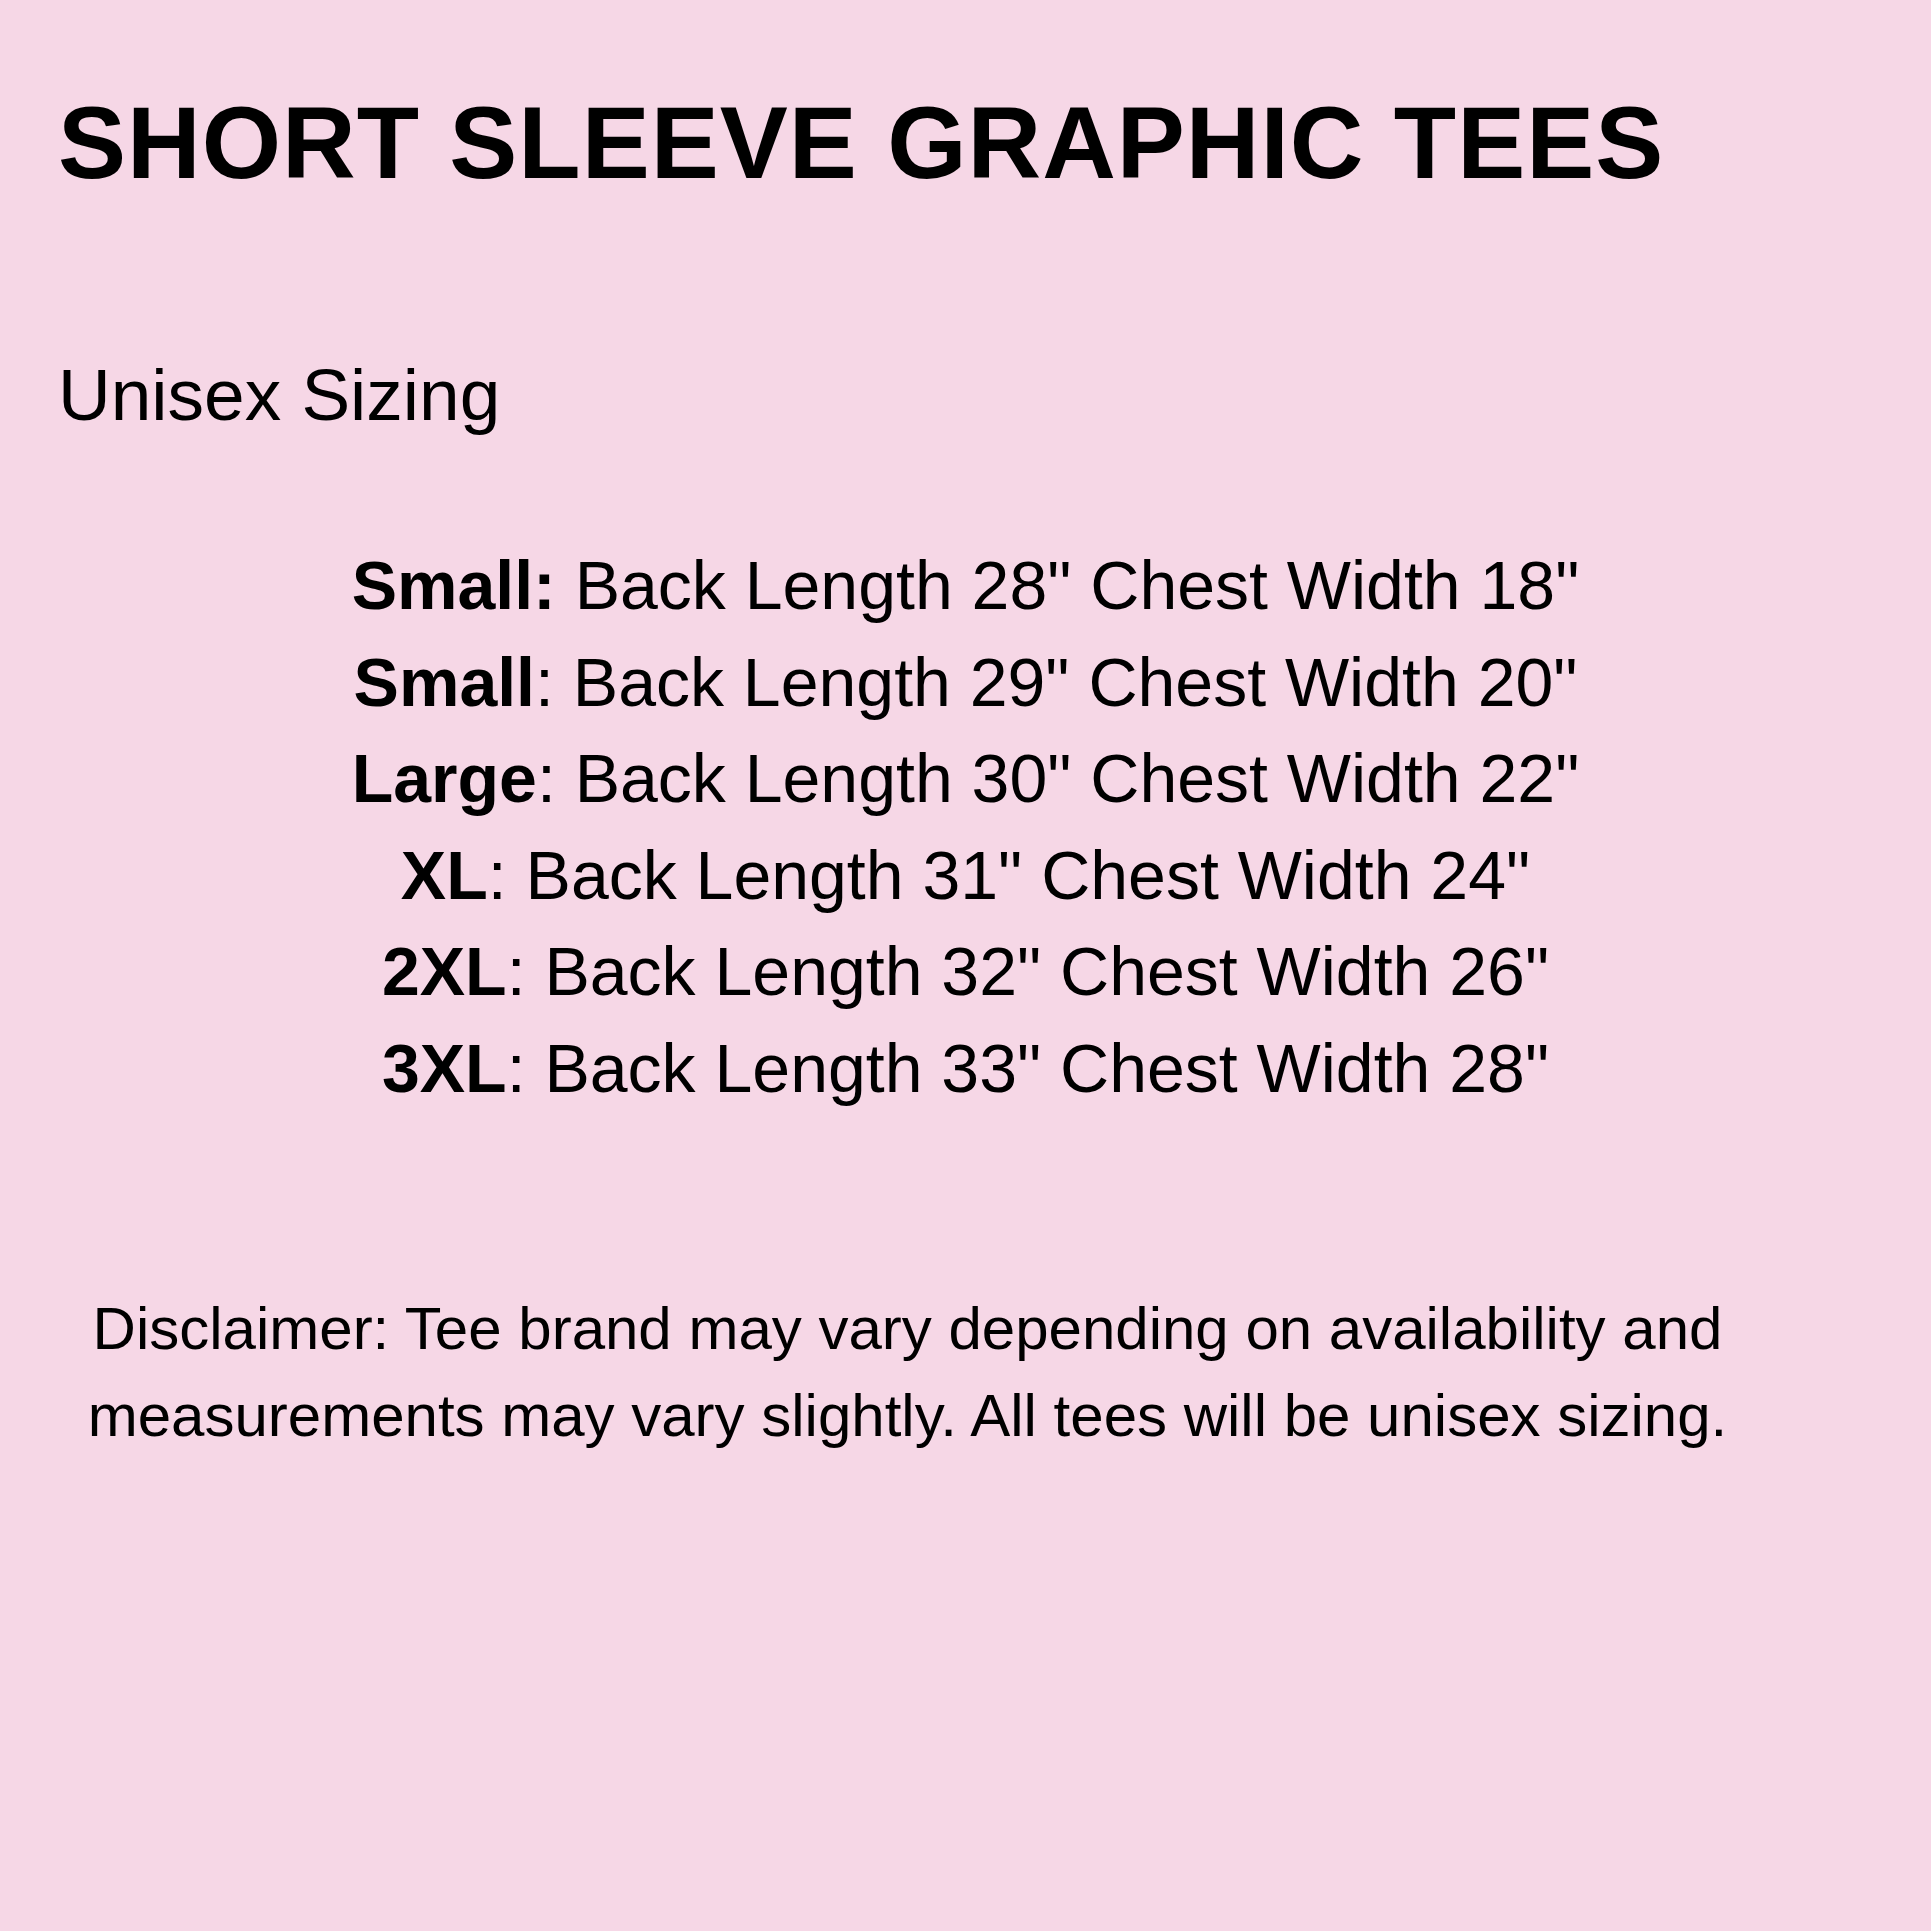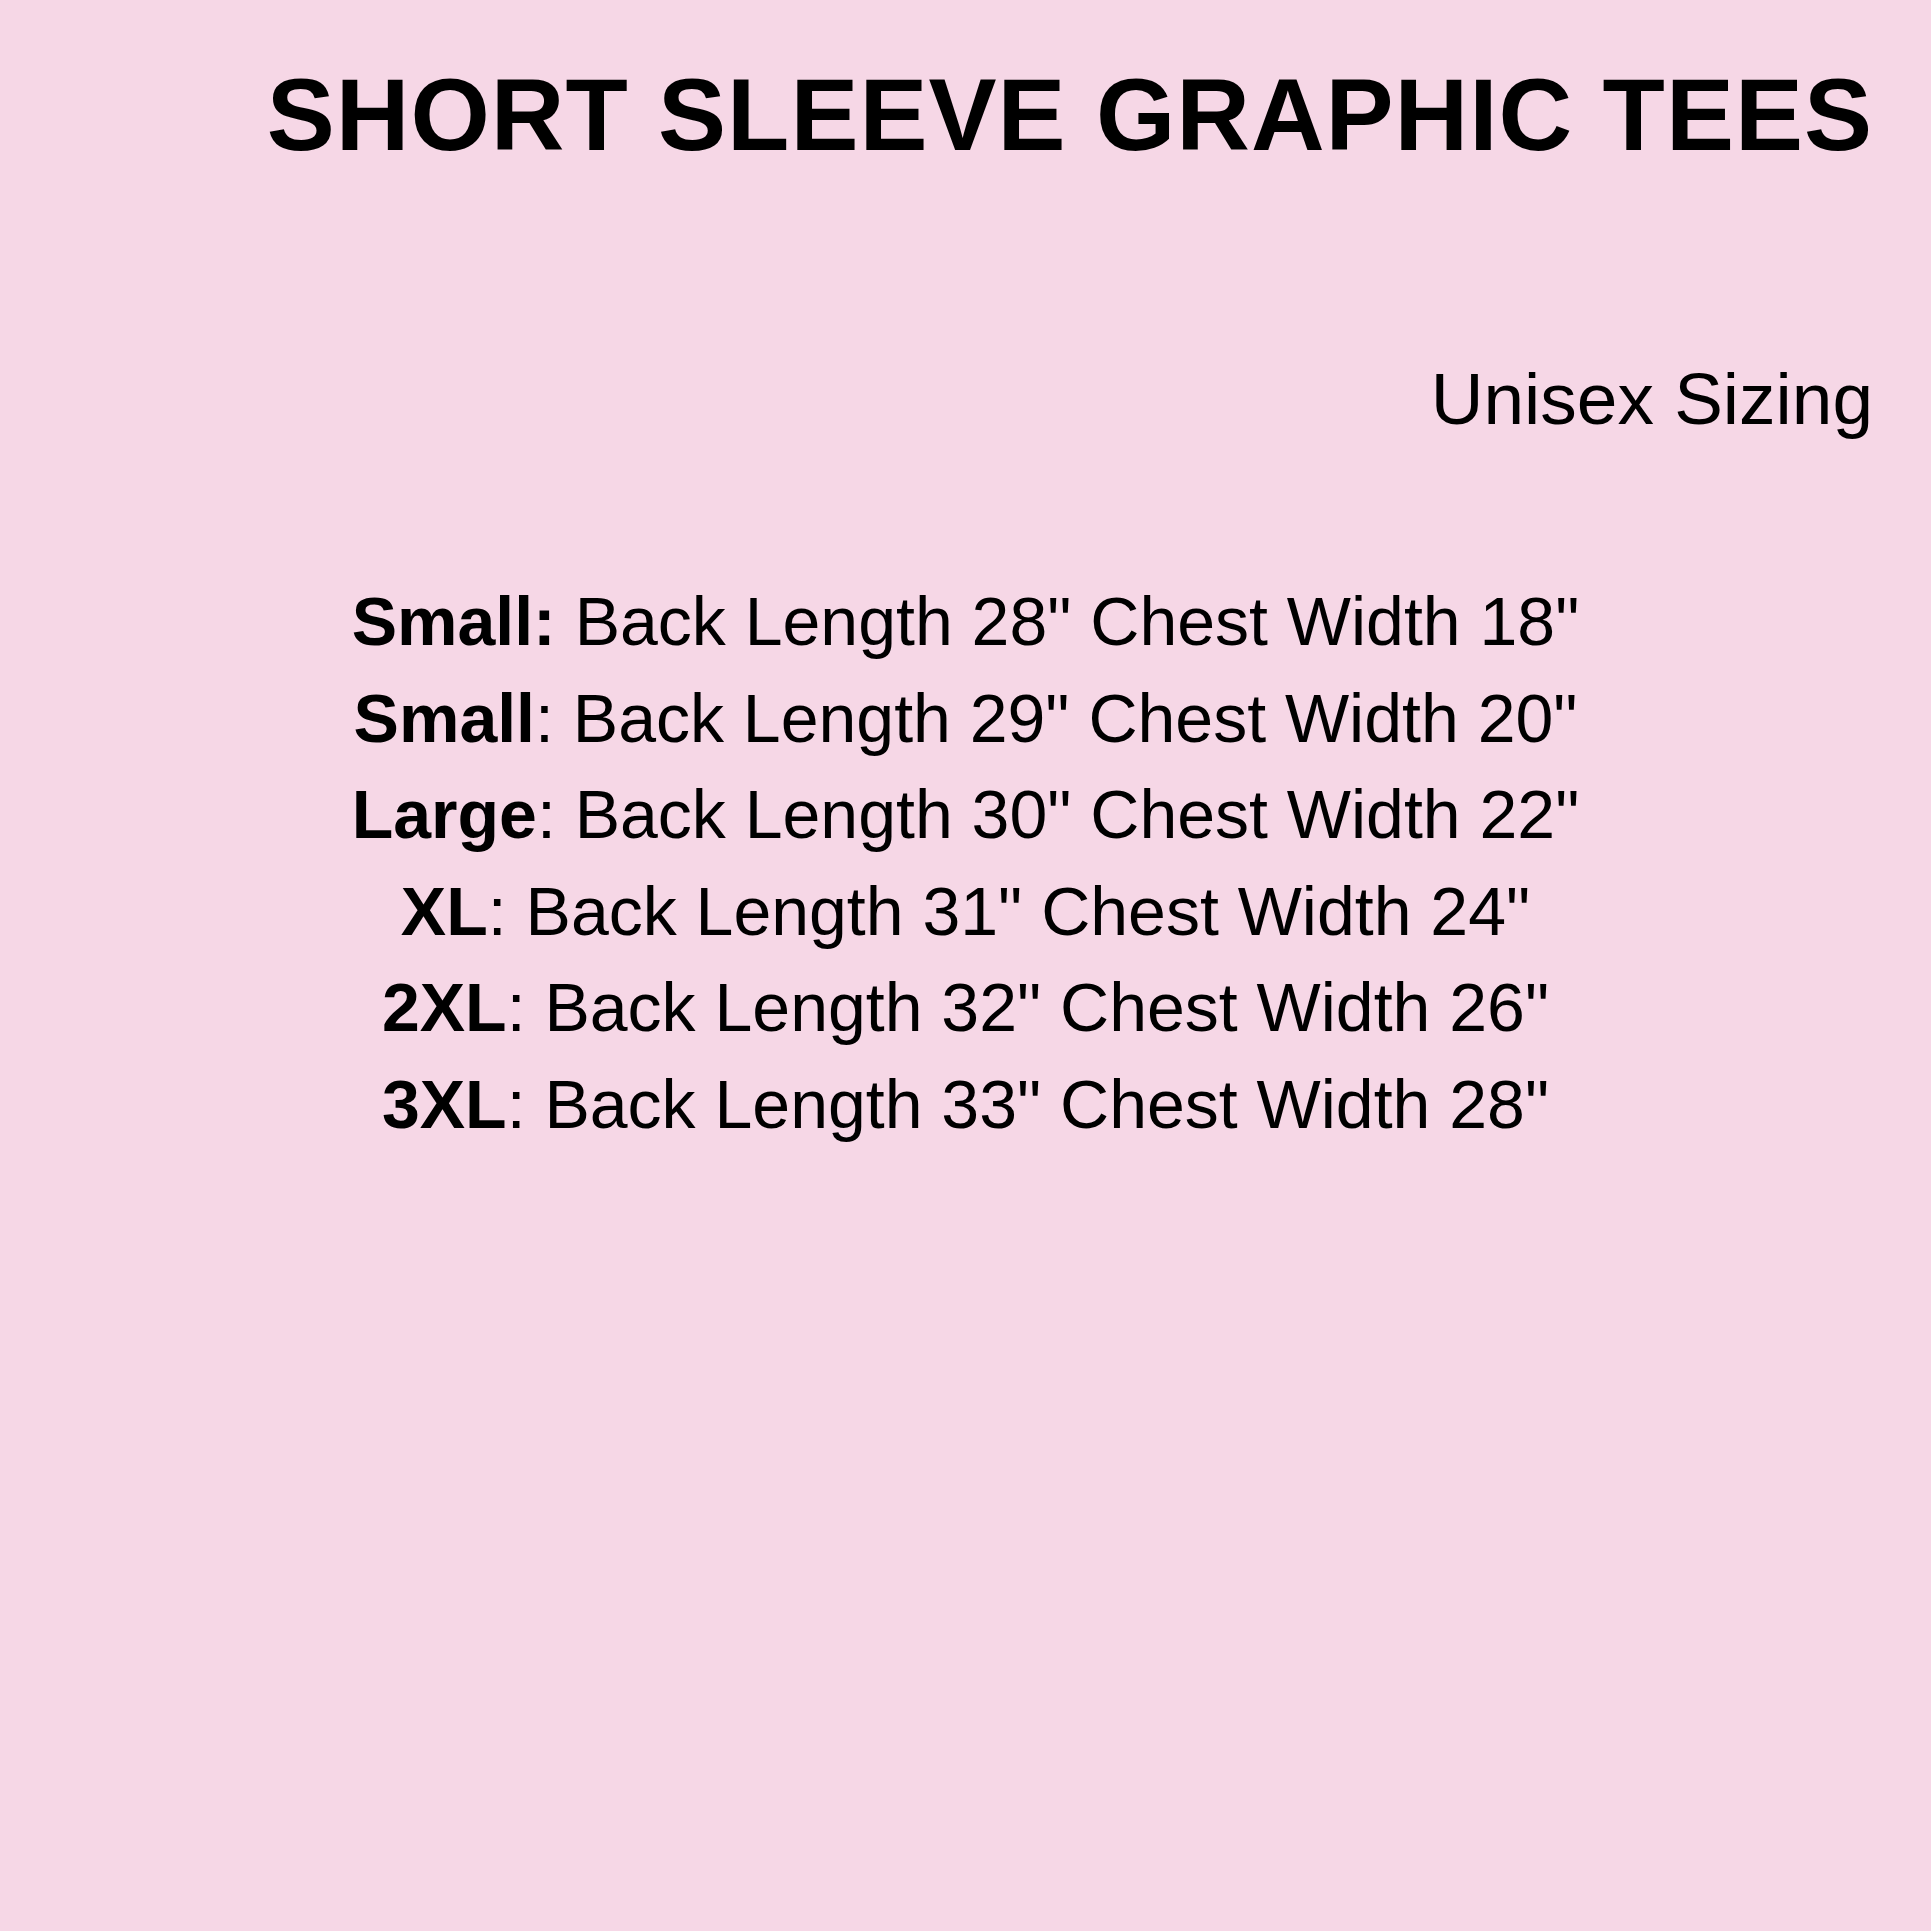--- a/index.html
+++ b/index.html
@@ -11,25 +11,24 @@
     height: 1931px;
     background: #f6d7e6;
     font-family: "Liberation Sans", sans-serif;
     color: #000000;
     overflow: hidden;
   }
   .card {
     width: 1931px;
     height: 1931px;
     box-sizing: border-box;
-    padding: 40px 58px 0 58px;
+    padding: 68px 58px 0 58px;
     display: flex;
     flex-direction: column;
-    align-items: flex-end;
-    gap: 32px;
+    align-items: flex-start;
   }
   .title {
     font-size: 102px;
     font-weight: 800;
     letter-spacing: 1px;
     text-align: center;
     line-height: 1.1;
     margin: 19.3px 0 0 0;
   }
   .subtitle {
@@ -96,15 +95,16 @@
     <div class="size-row">
       <span class="lbl">2XL</span><span>: Back Length 32" Chest Width 26"</span>
     </div>
 
     <div class="size-row">
       <span class="lbl">3XL</span><span>: Back Length 33" Chest Width 28"</span>
     </div>
 
   </div>
 
+  <p class="disclaimer">Disclaimer: Tee brand may vary depending on availability and measurements may vary slightly. All tees will be unisex sizing.</p>
 
 </div>
 
 
 </body></html>

